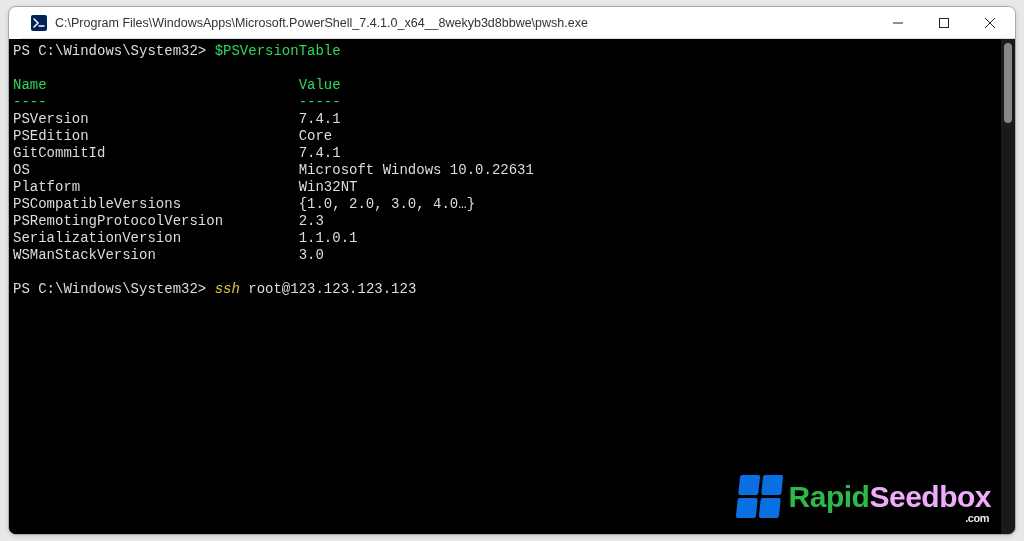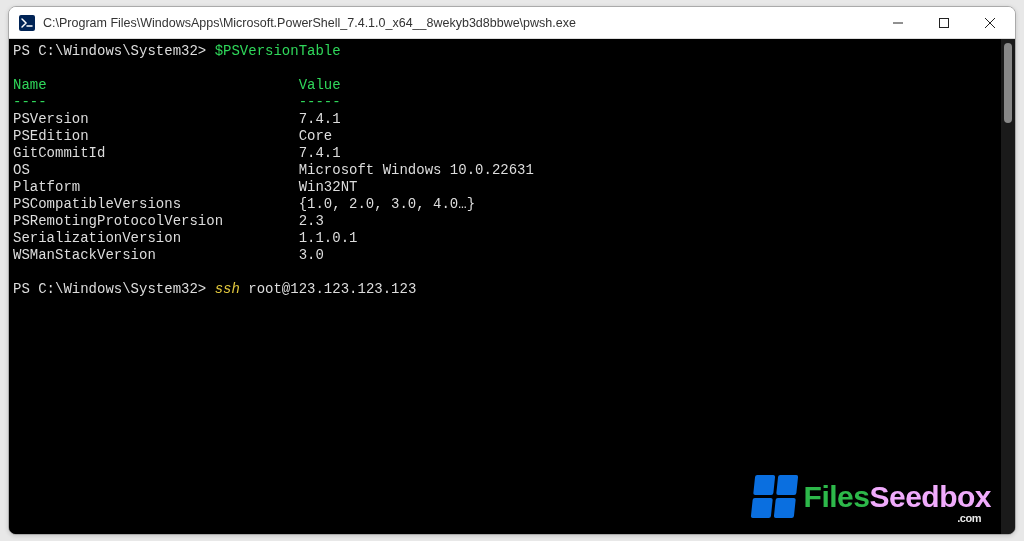--- a/index.html
+++ b/index.html
@@ -24,20 +24,21 @@
     }
     .titlebar {
       height: 32px;
       background: #fff;
       display: flex;
       align-items: center;
       padding: 0 2px 0 10px;
       color: #333;
       font-size: 12.5px;
       border-bottom: 1px solid #ddd;
+      margin-left: 12px;
     }
     .titlebar .app-icon {
       width: 16px;
       height: 16px;
       margin-right: 8px;
       display: inline-flex;
       align-items: center;
       justify-content: center;
     }
     .titlebar .title-text {
@@ -116,21 +117,21 @@
       font-weight: 700;
       font-size: 30px;
       letter-spacing: -0.5px;
       line-height: 1;
       position: relative;
     }
     .wm-rapid { color: #2db84a; }
     .wm-seedbox { color: #f0abfc; }
     .wm-dotcom {
       position: absolute;
-      right: 10px;
+      right: 2px;
       bottom: -12px;
       font-size: 11px;
       color: #e8e8e8;
       font-weight: 600;
     }
   </style>
 </head>
 <body>
 
 <div class="window">
@@ -185,19 +186,19 @@
     </div>
 
     <div class="watermark">
       <div class="wm-logo">
         <div class="wm-sq"></div>
           <div class="wm-sq"></div>
           <div class="wm-sq"></div>
           <div class="wm-sq"></div>
       </div>
       <div class="wm-text">
-        <span class="wm-rapid">Files</span><span class="wm-seedbox">Seedbox</span>
+        <span class="wm-rapid">Rapid</span><span class="wm-seedbox">Seedbox</span>
         <span class="wm-dotcom">.com</span>
       </div>
     </div>
   </div>
 
 </div>
 
 </body></html>

